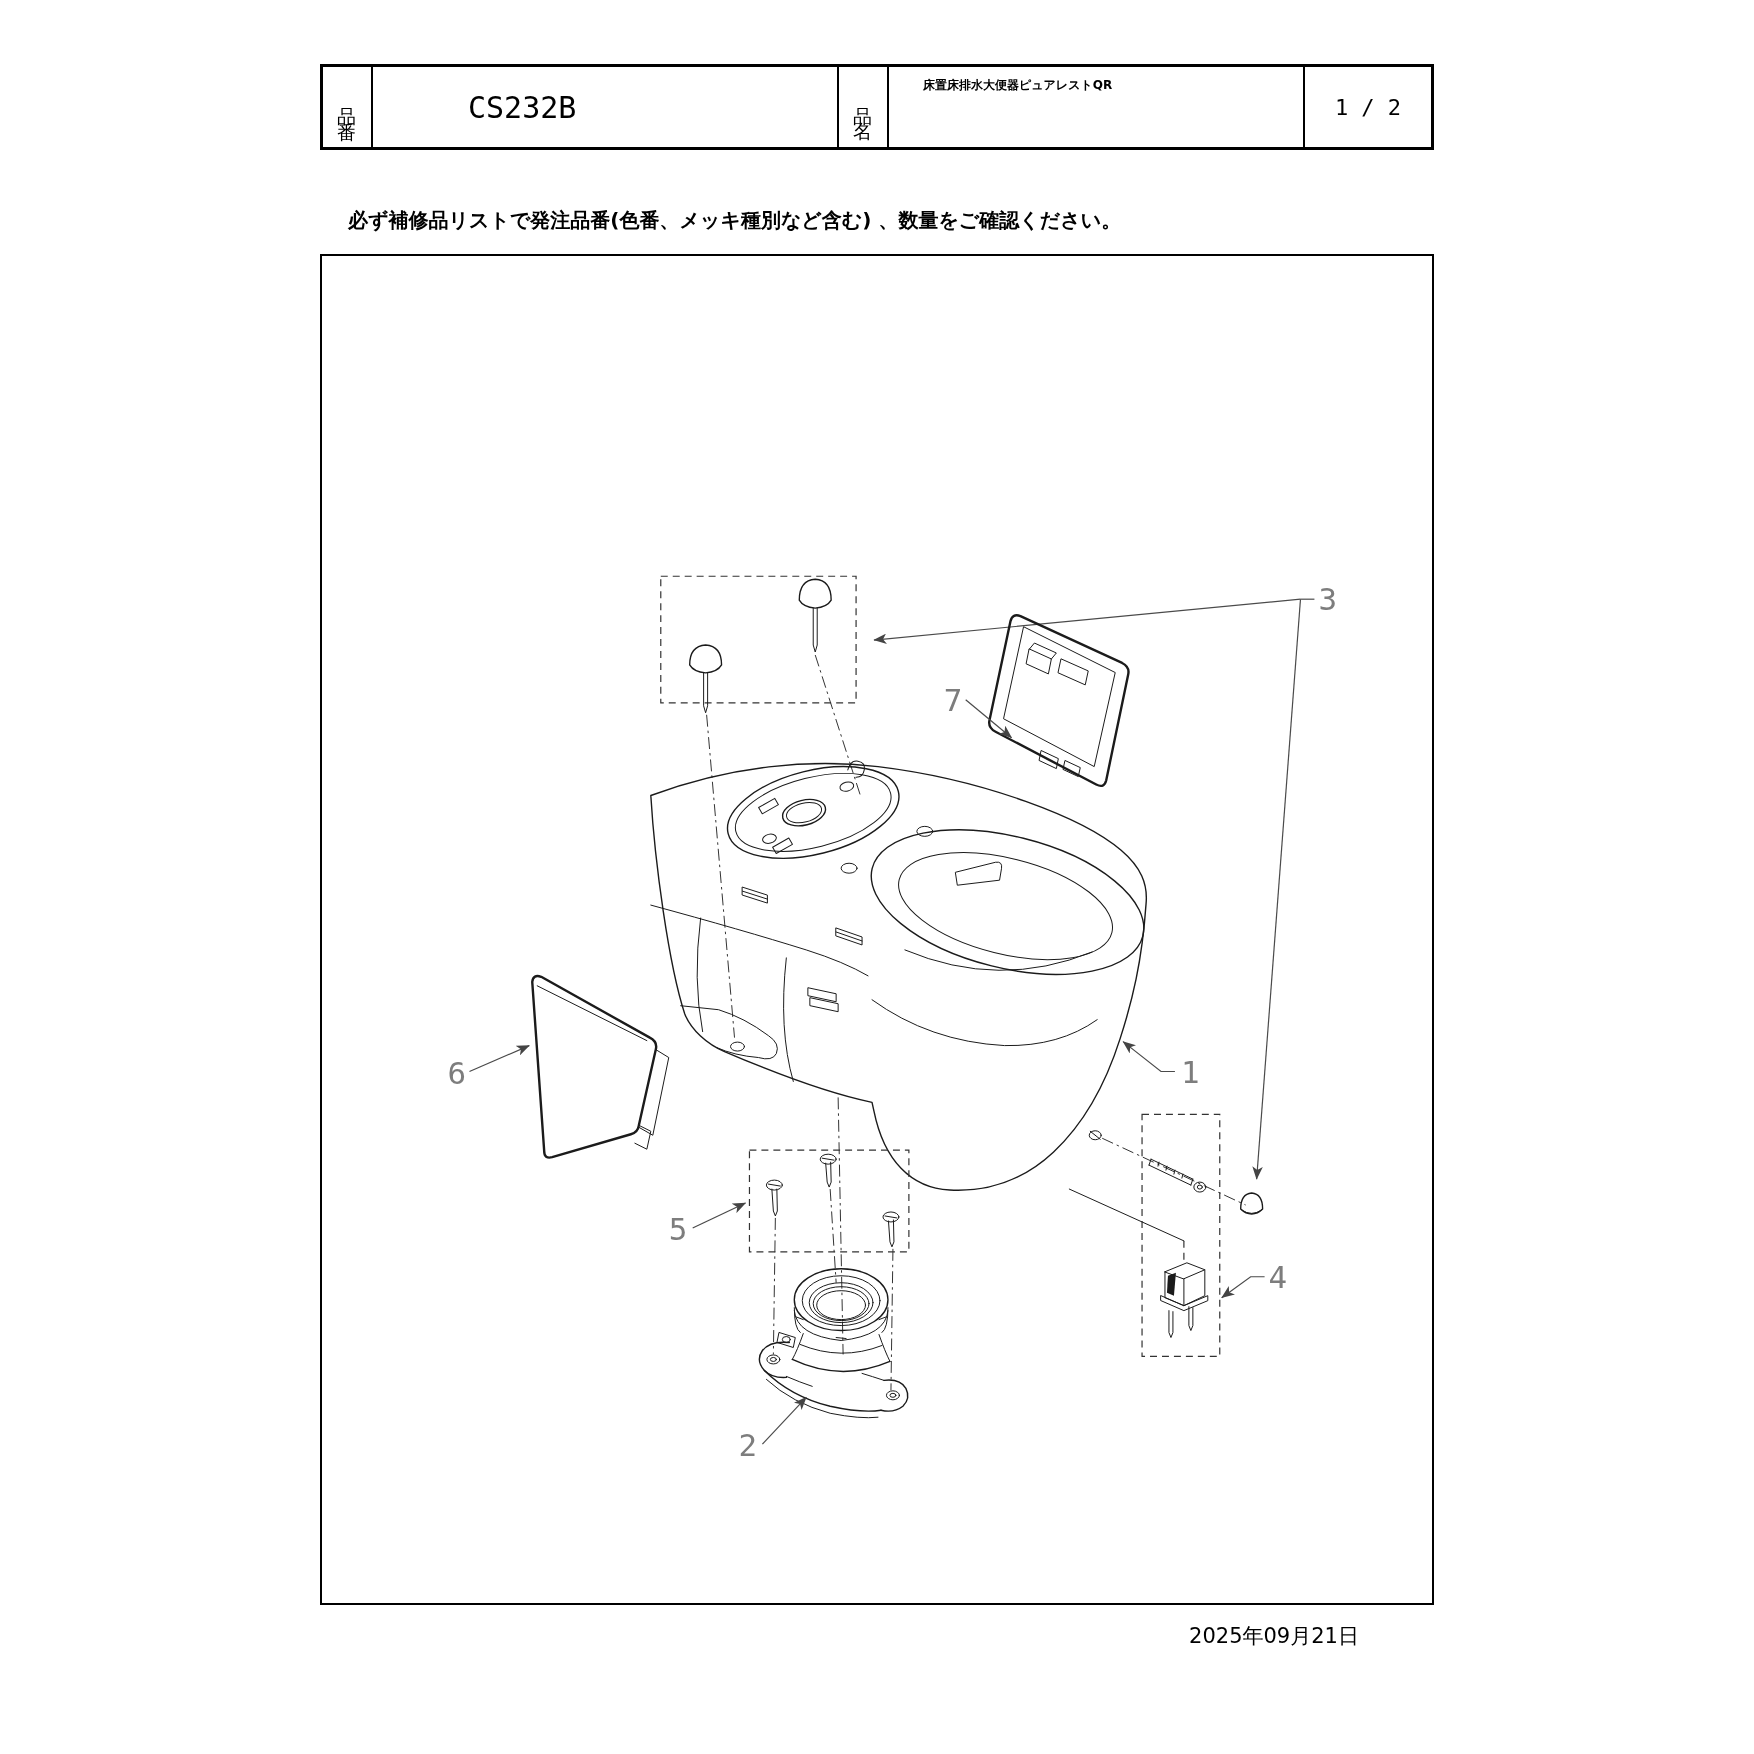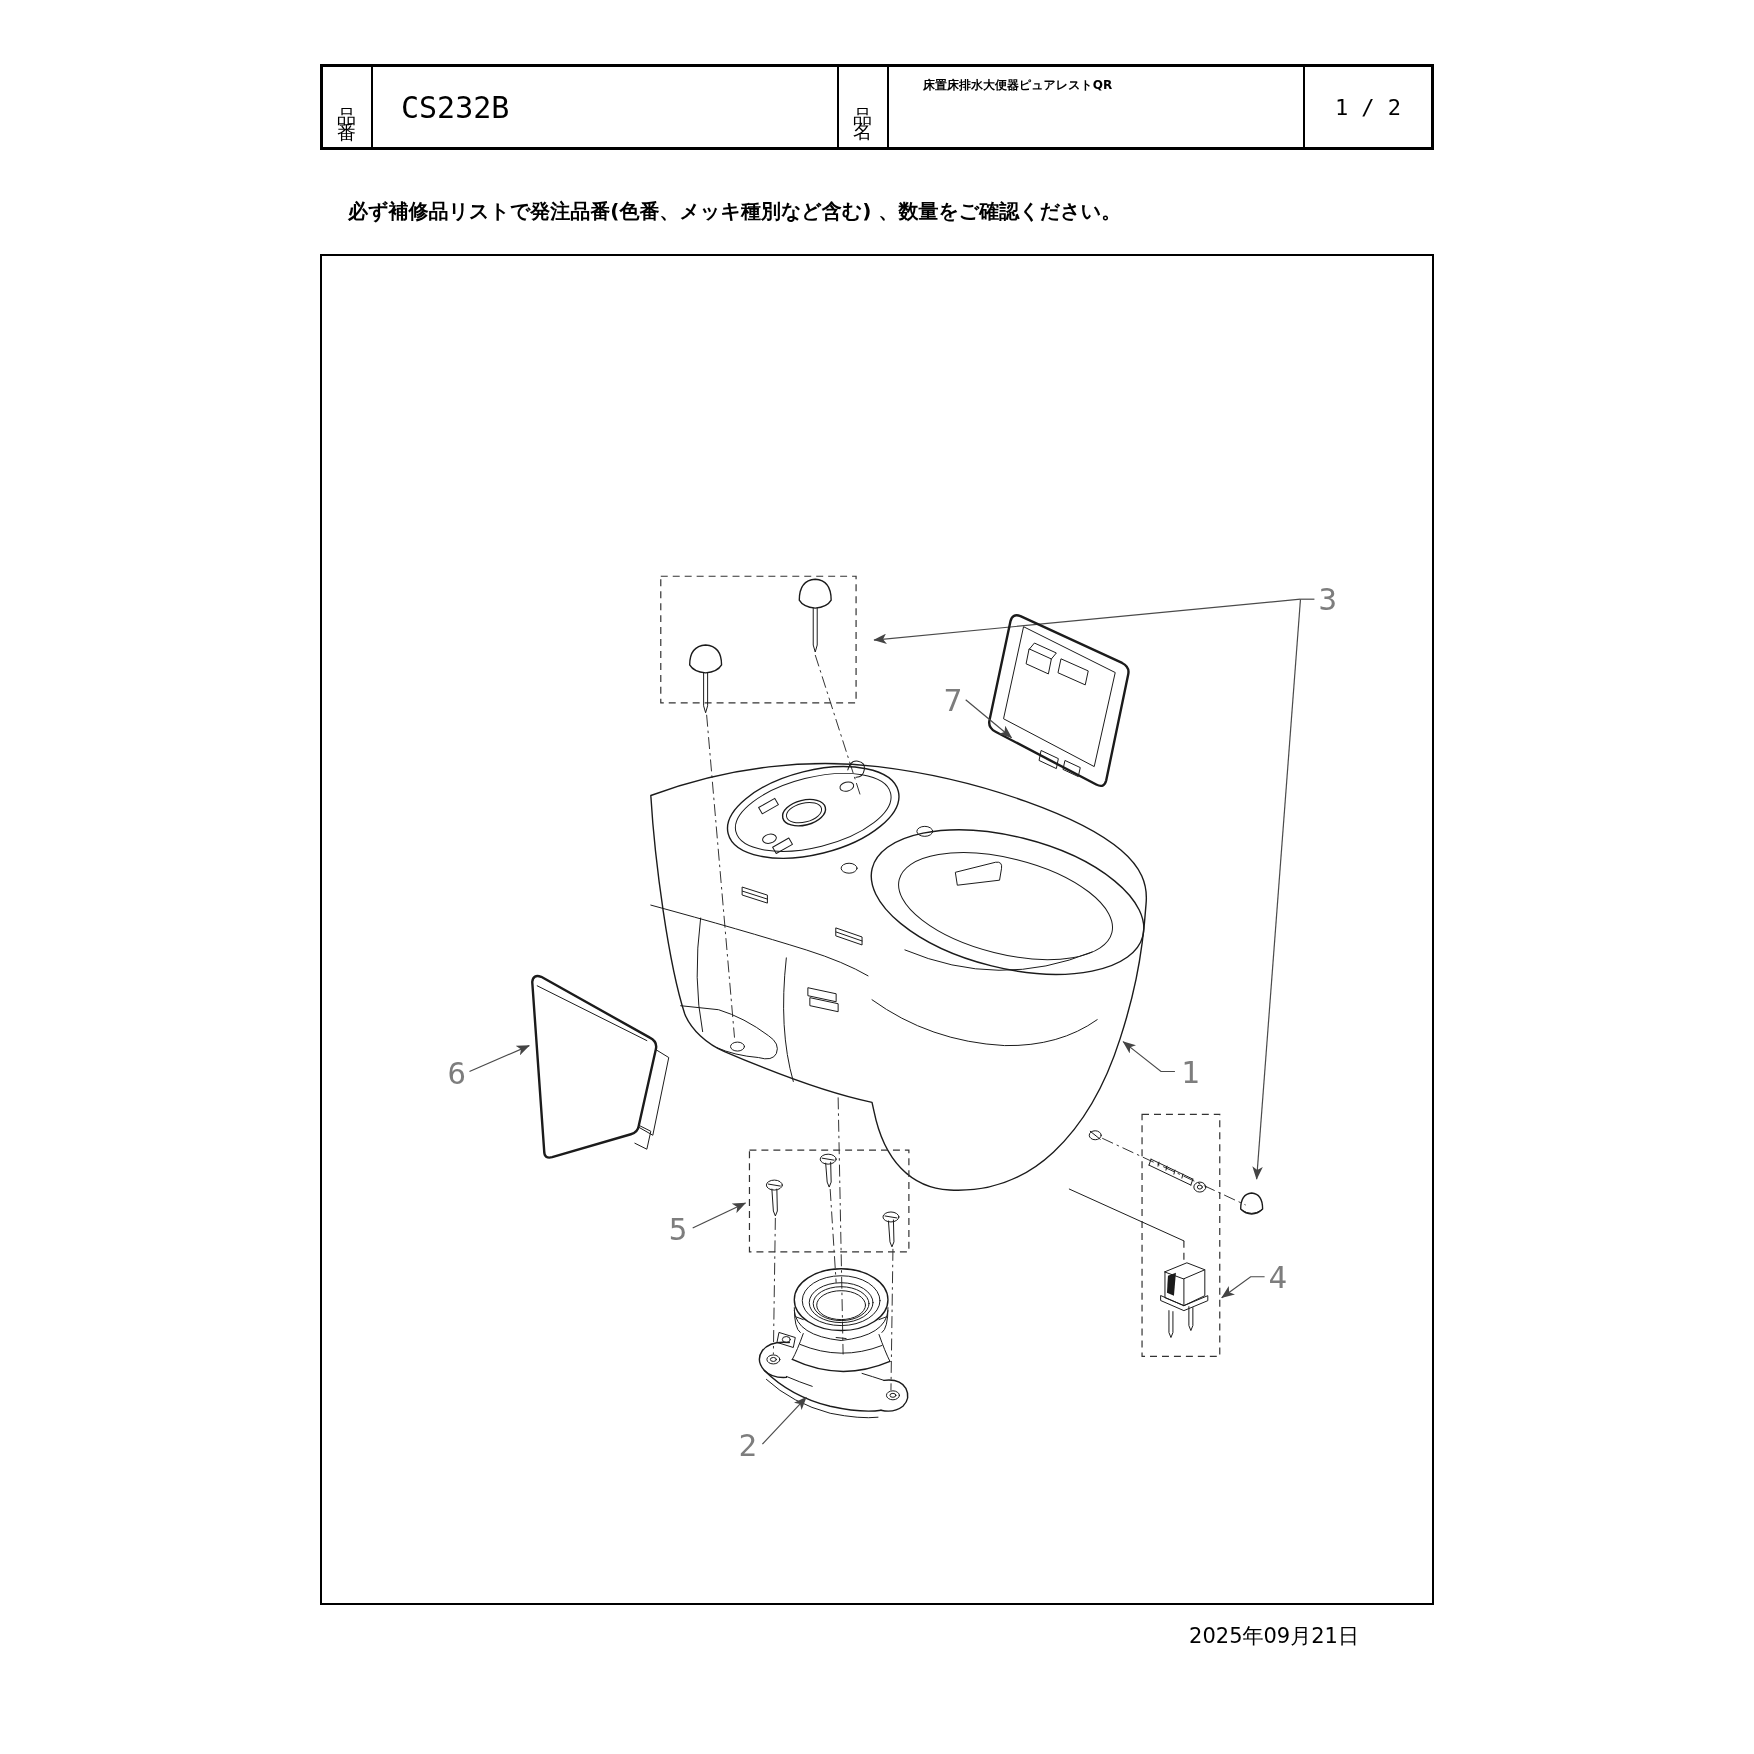--- a/index.html
+++ b/index.html
@@ -7,28 +7,28 @@
         font-family:"DejaVu Sans",sans-serif;color:#000;}
 
   
   .header-table{position:absolute;left:320px;top:64px;width:1114px;height:86px;
                 border:3px solid #000;box-sizing:border-box;display:flex;background:#fff;}
   .hcell{box-sizing:border-box;height:100%;}
   .lbl-cell{width:50px;border-right:2px solid #000;display:flex;align-items:center;justify-content:center;}
   .vtext{writing-mode:vertical-rl;text-orientation:upright;font-size:19px;font-weight:500;
          letter-spacing:15px;line-height:1;}
   .pn-cell{width:466px;border-right:2px solid #000;display:flex;align-items:center;}
-  .pn-text{font-family:"DejaVu Sans Mono",monospace;font-size:30px;font-weight:500;padding-left:28px;}
+  .pn-text{font-family:"DejaVu Sans Mono",monospace;font-size:30px;font-weight:500;padding-left:95px;}
   .name-cell{width:416px;border-right:2px solid #000;font-size:12px;font-weight:600;
              padding:10px 0 0 34px;}
   .page-cell{flex:1;display:flex;align-items:center;justify-content:center;
              font-family:"DejaVu Sans Mono",monospace;font-size:22px;font-weight:500;text-align:right;}
 
   
-  .notes{position:absolute;left:348px;top:197px;font-size:20px;font-weight:600;line-height:28px;}
+  .notes{position:absolute;left:348px;top:206px;font-size:20px;font-weight:600;line-height:28px;}
 
   
   .diagram-frame{position:absolute;left:320px;top:254px;width:1114px;height:1351px;
                  border:2px solid #000;box-sizing:border-box;background:#fff;}
   .diagram-frame svg{position:absolute;left:0;top:0;width:100%;height:100%;}
 
   
   .date{position:absolute;left:1114px;top:1622px;width:320px;text-align:center;
         font-size:21px;font-weight:500;}
 

